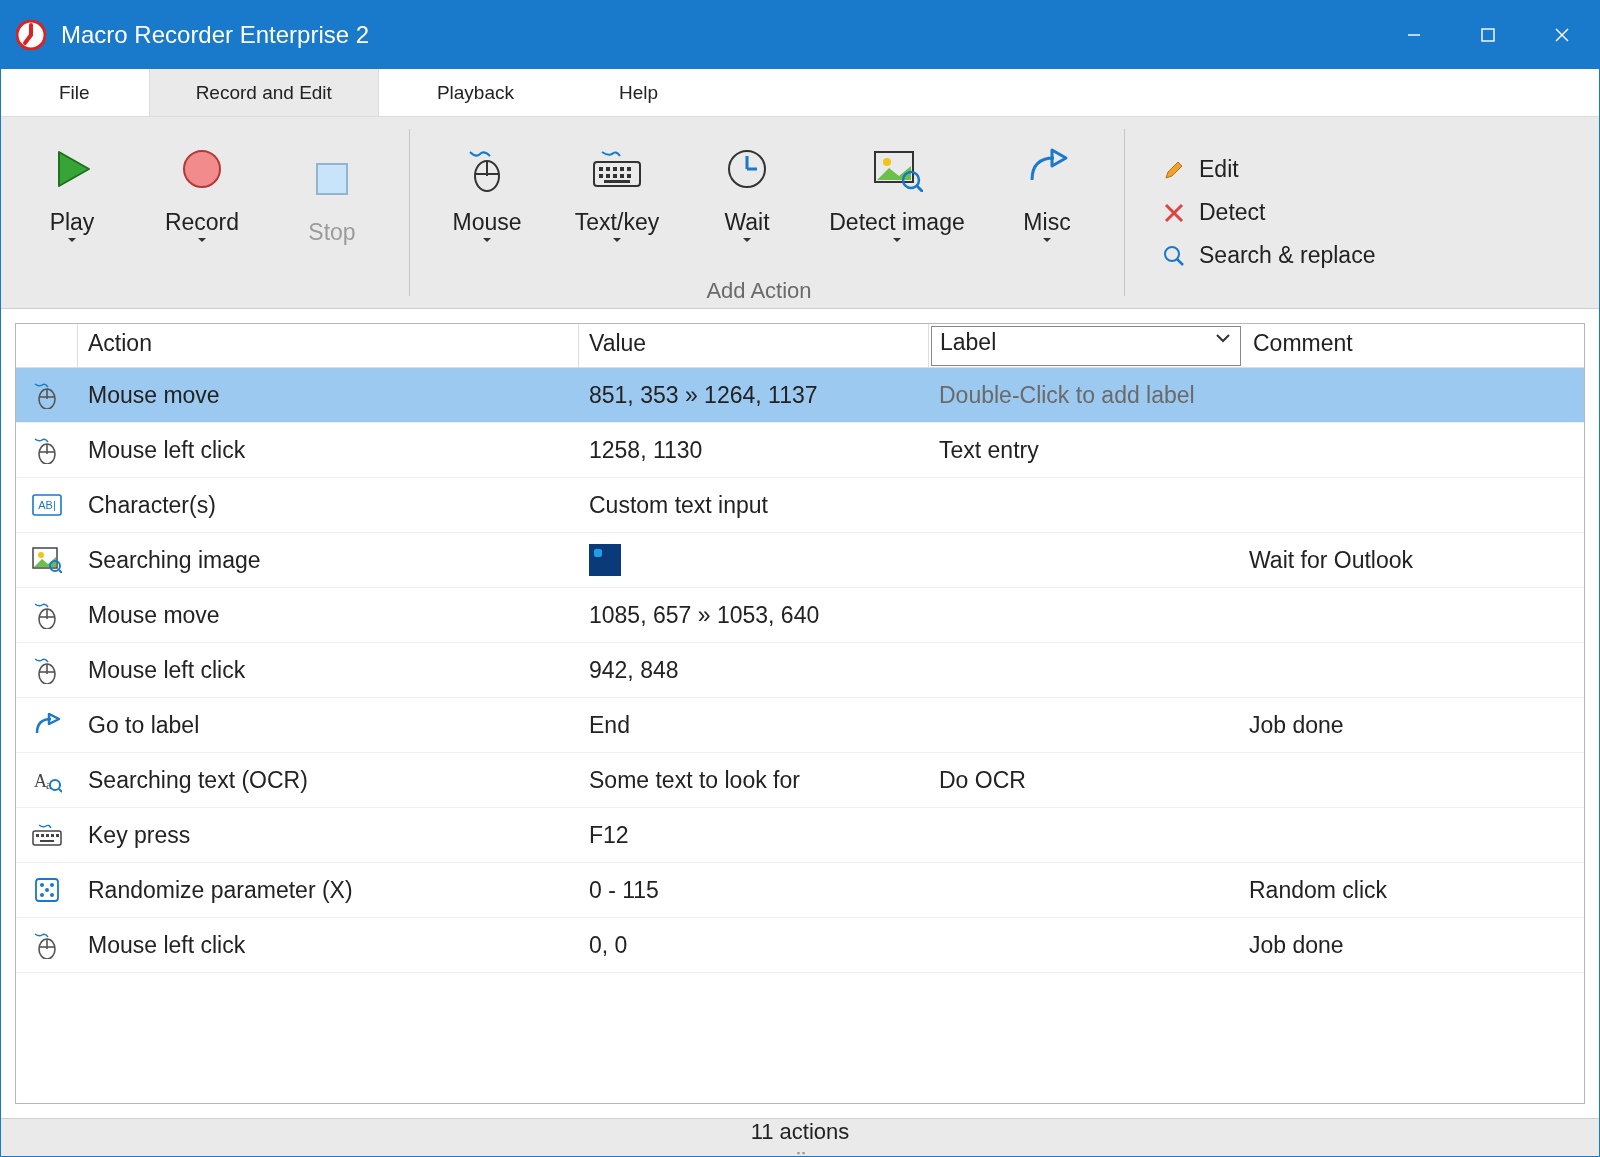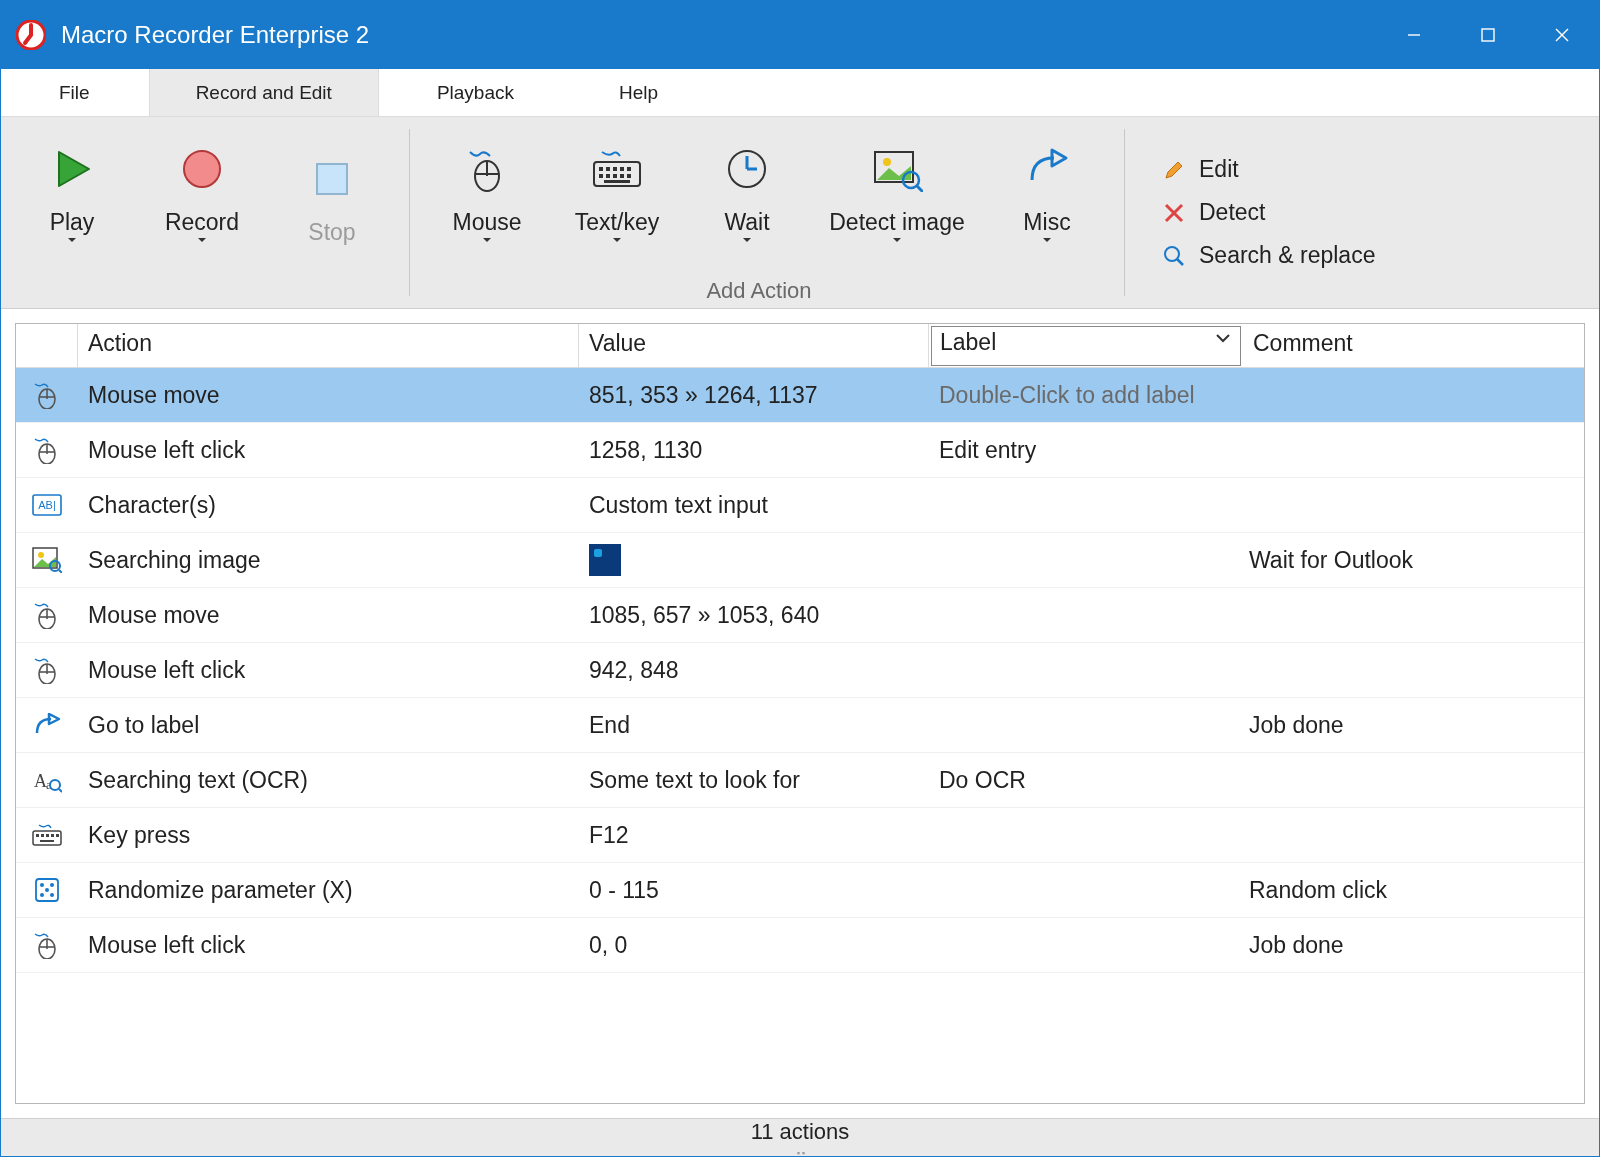--- a/index.html
+++ b/index.html
@@ -450,21 +450,21 @@
           <div class="cell col-icon">
             <svg width="28" height="28">
               <path d="M2 3 Q6 6 9 4 Q12 2 15 6" fill="none" stroke="#1979ca" stroke-width="1.5"></path>
               <ellipse cx="14" cy="18" rx="8" ry="10" fill="none" stroke="#555" stroke-width="1.6"></ellipse>
               <line x1="14" y1="8" x2="14" y2="18" stroke="#555" stroke-width="1.6"></line>
               <line x1="6" y1="16" x2="22" y2="16" stroke="#555" stroke-width="1.6"></line>
             </svg>
           </div>
           <div class="cell col-action">Mouse left click</div>
           <div class="cell col-value">1258, 1130</div>
-          <div class="cell col-label">Edit entry</div>
+          <div class="cell col-label">Text entry</div>
           <div class="cell col-comment"></div>
         </div>
         <div class="row">
           <div class="cell col-icon">
             <svg width="30" height="22">
               <rect x="1" y="1" width="28" height="20" rx="2" fill="none" stroke="#1979ca" stroke-width="1.6"></rect>
               <text x="15" y="15" font-size="11" text-anchor="middle" fill="#1979ca" font-family="Arial">AB|</text>
             </svg>
           </div>
           <div class="cell col-action">Character(s)</div>

